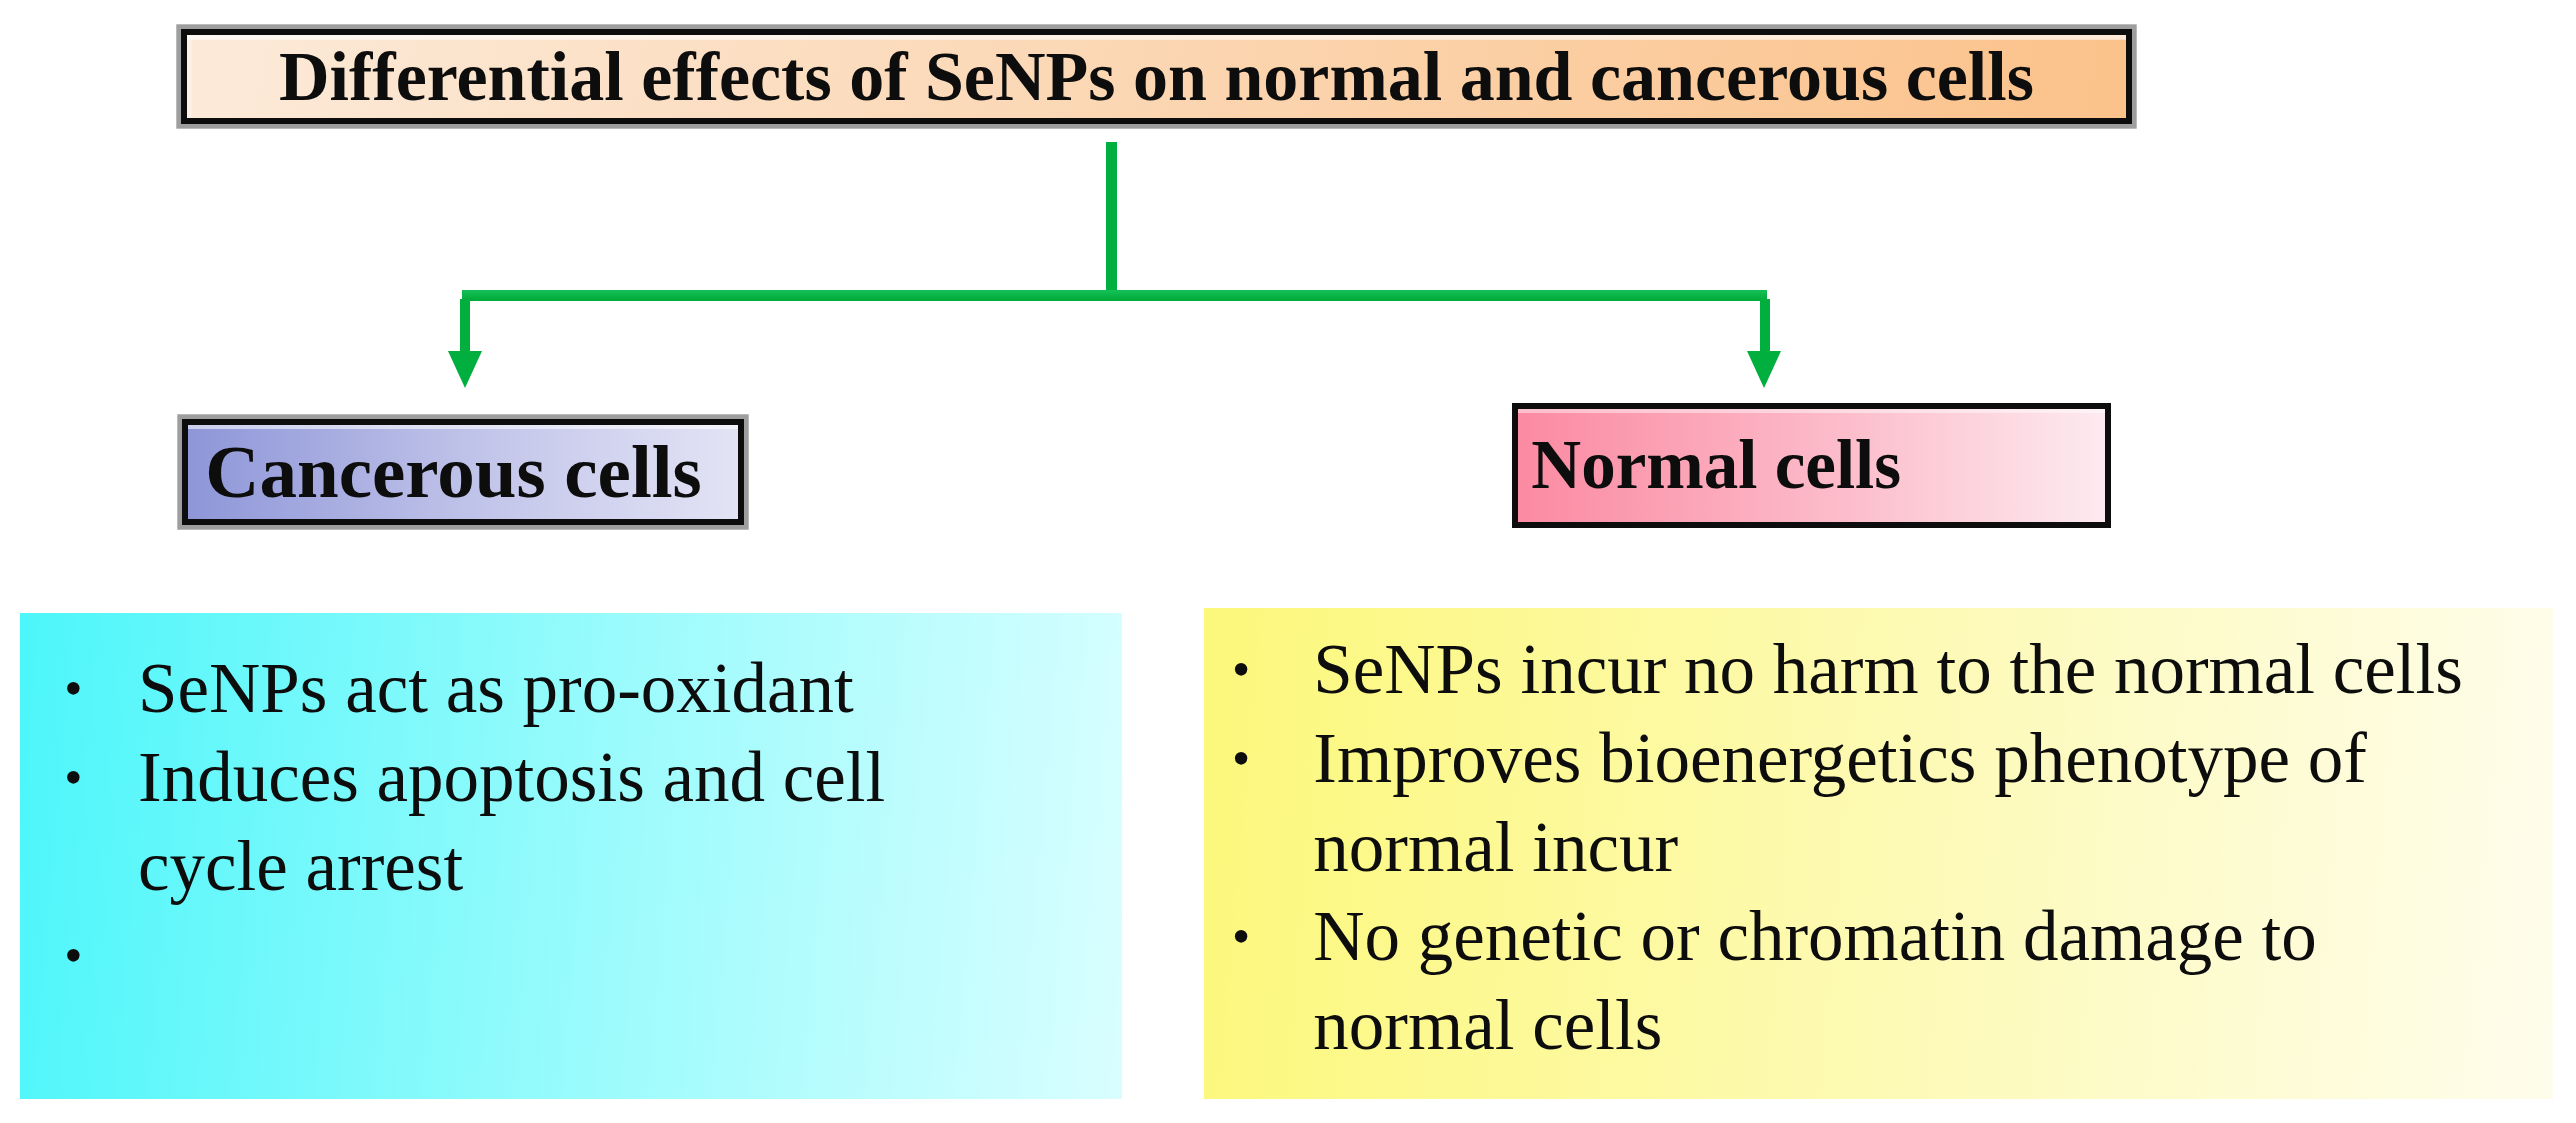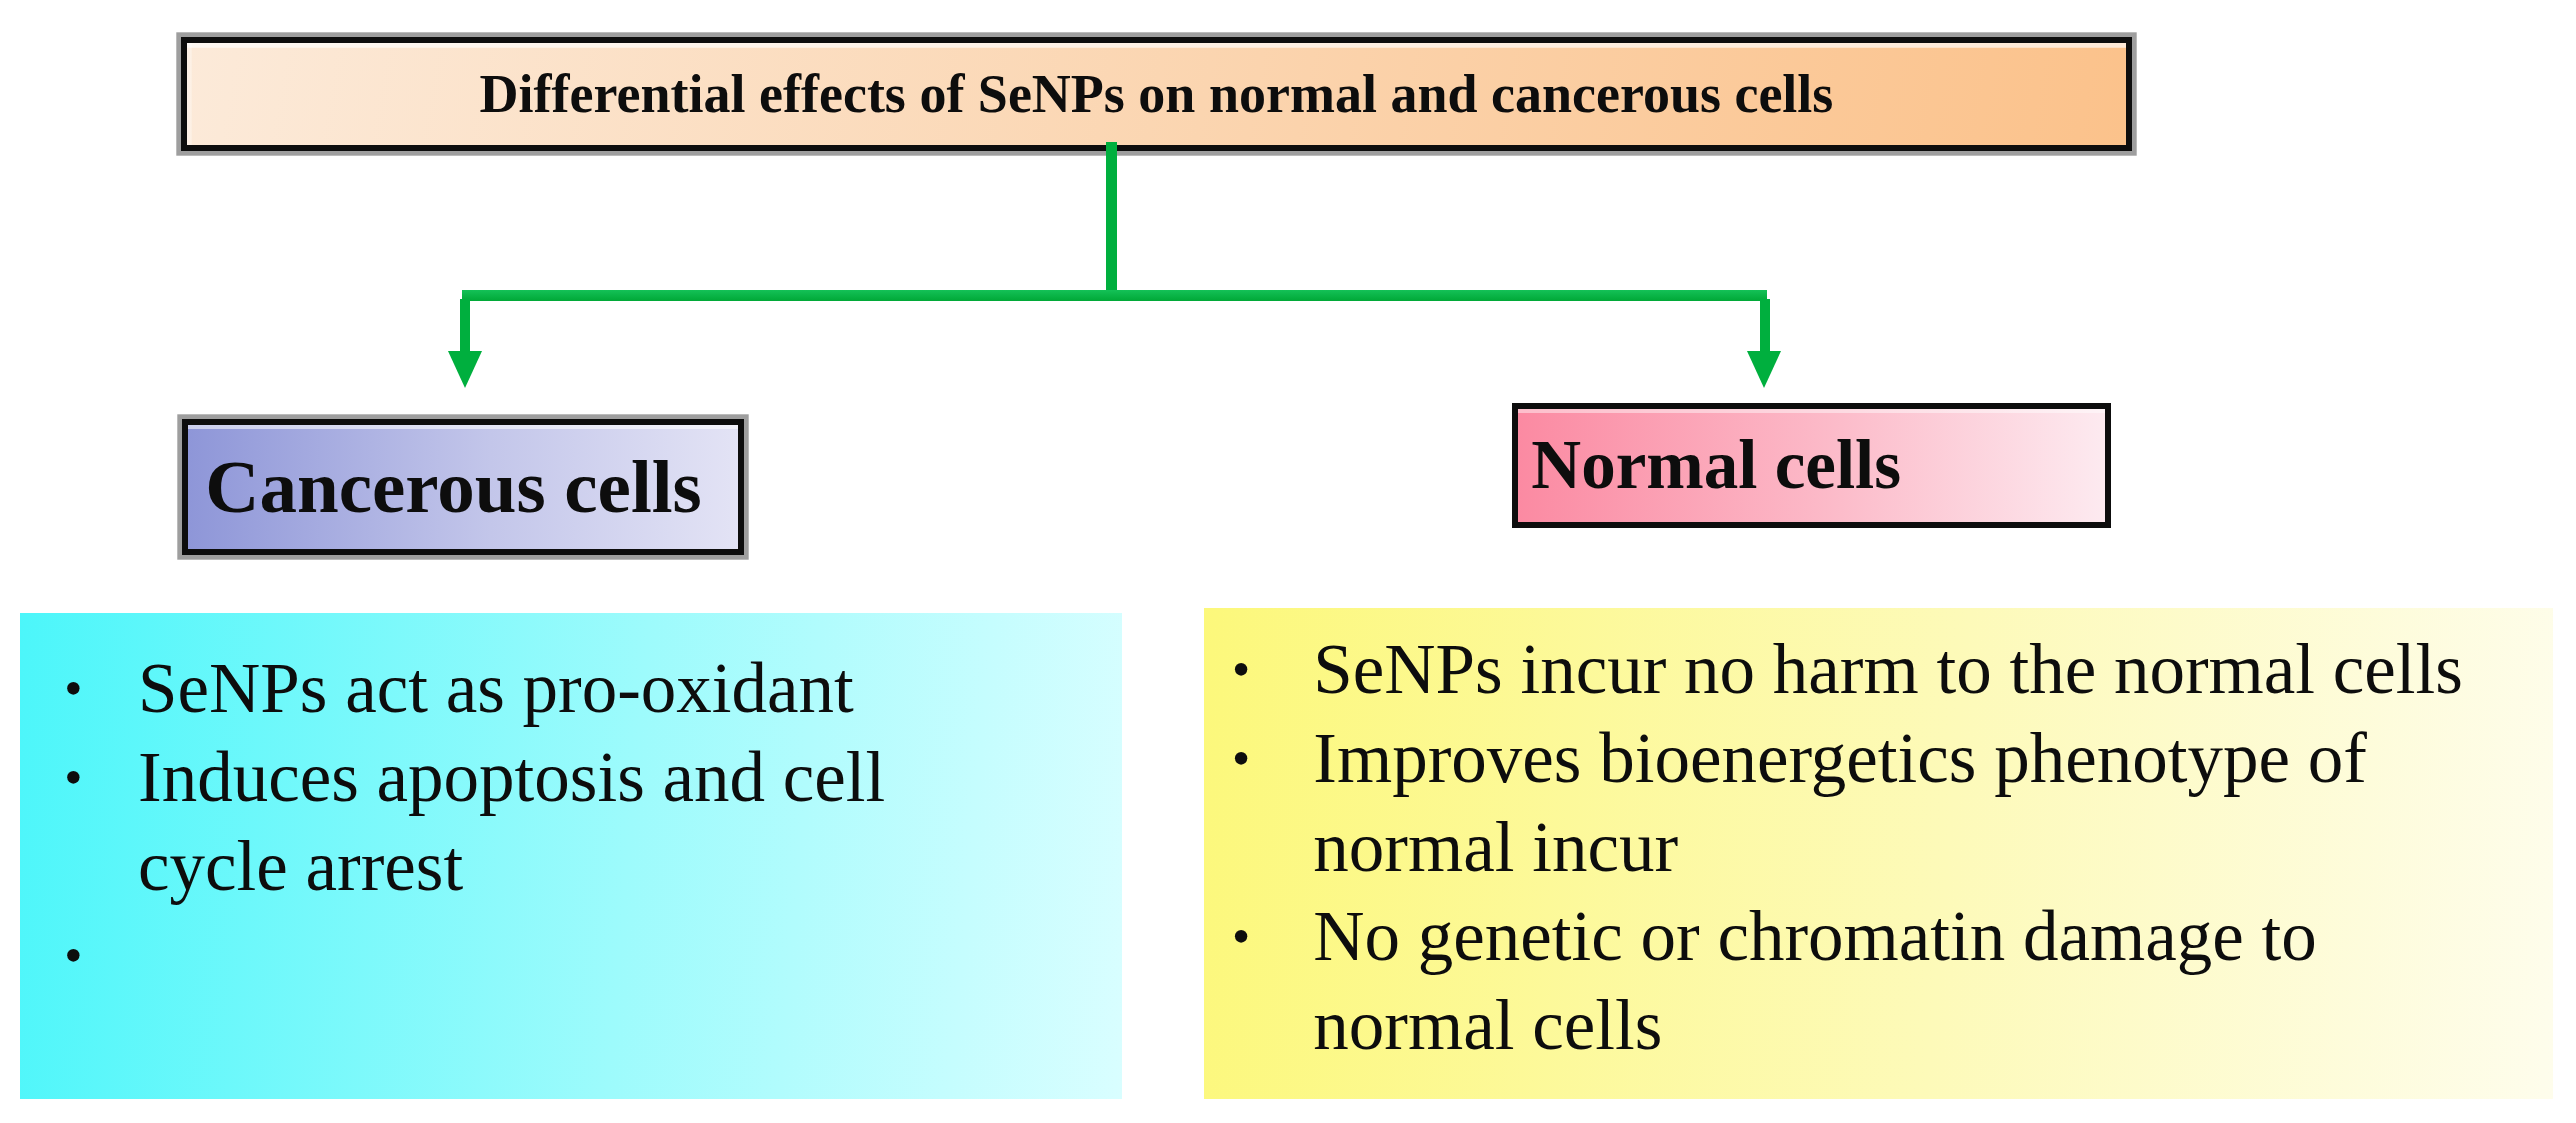--- a/index.html
+++ b/index.html
@@ -17,29 +17,28 @@
   .box {
     position: absolute;
     border: 6px solid #0d0d0d;
     display: flex;
     align-items: center;
     box-sizing: border-box;
     font-weight: bold;
     white-space: nowrap;
   }
   .title-box {
-    left: 181px; top: 29px; width: 1951px; height: 114px;
+    left: 181px; top: 29px; width: 1951px; height: 95px;
     justify-content: center;
-    font-size: 54px;
+    font-size: 70px;
     background: linear-gradient(100deg, #fcead9 0%, #fbd4ae 55%, #fbc28b 100%);
     box-shadow: 0 0 0 4.7px #9e9e9e, inset 0 4.7px 0 rgba(255,255,255,0.65), inset 4.7px 0 0 rgba(255,255,255,0.35);
-    margin-top: 8px;
   }
   .cancerous-box {
-    left: 182px; top: 419px; width: 562px; height: 136px;
+    left: 182px; top: 419px; width: 562px; height: 106px;
     padding-left: 17.3px;
     font-size: 75px;
     background: linear-gradient(to right, #8e96d8 0%, #c3c6ea 55%, #e3e3f5 100%);
     box-shadow: 0 0 0 4.7px #9e9e9e, inset 0 4px 0 rgba(255,255,255,0.55);
   }
   .normal-box {
     left: 1512px; top: 403px; width: 599px; height: 125px;
     padding-left: 13.3px;
     font-size: 69px;
     background: linear-gradient(to right, #fb8aa2 0%, #fcbcca 55%, #fdeaf0 100%);

